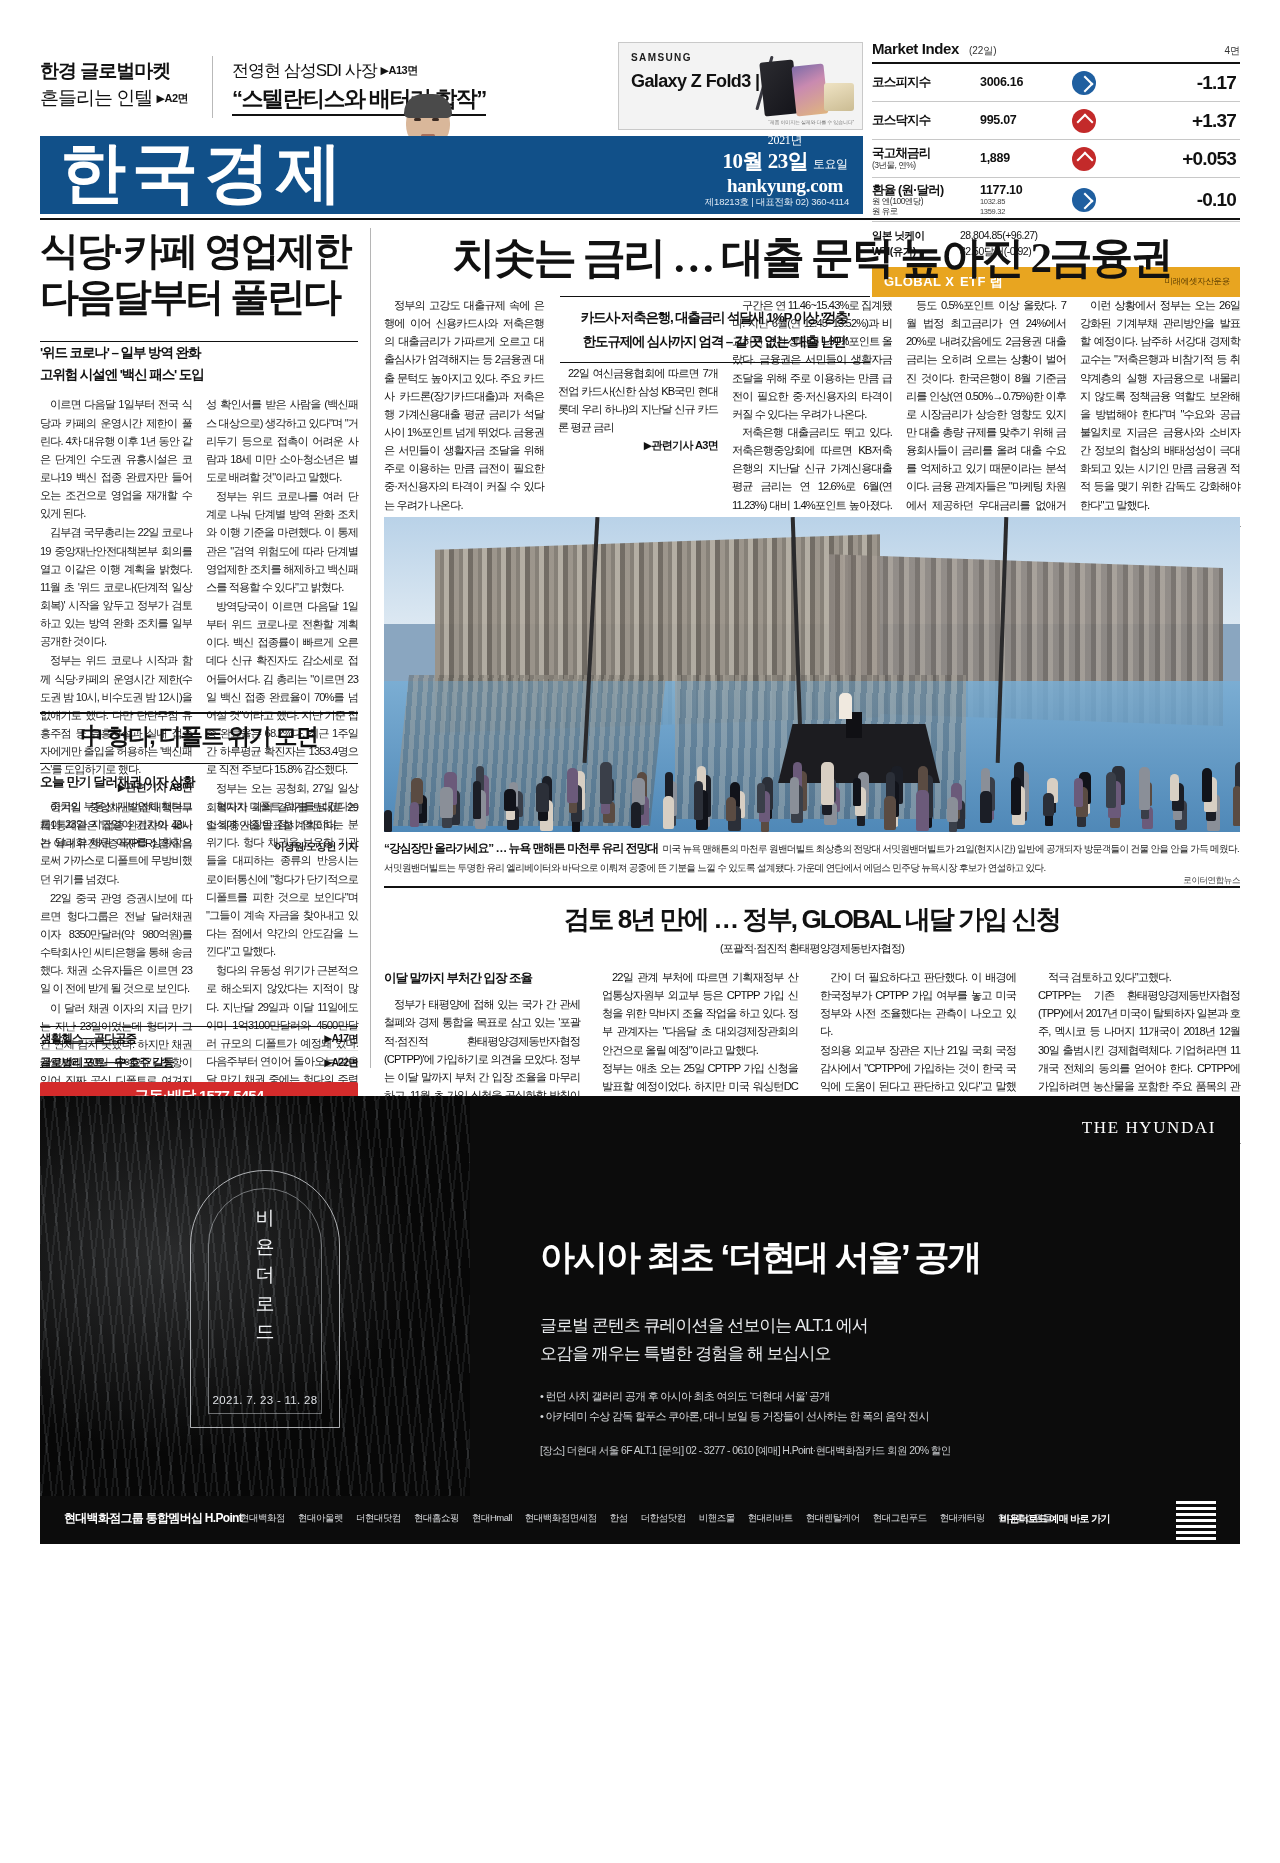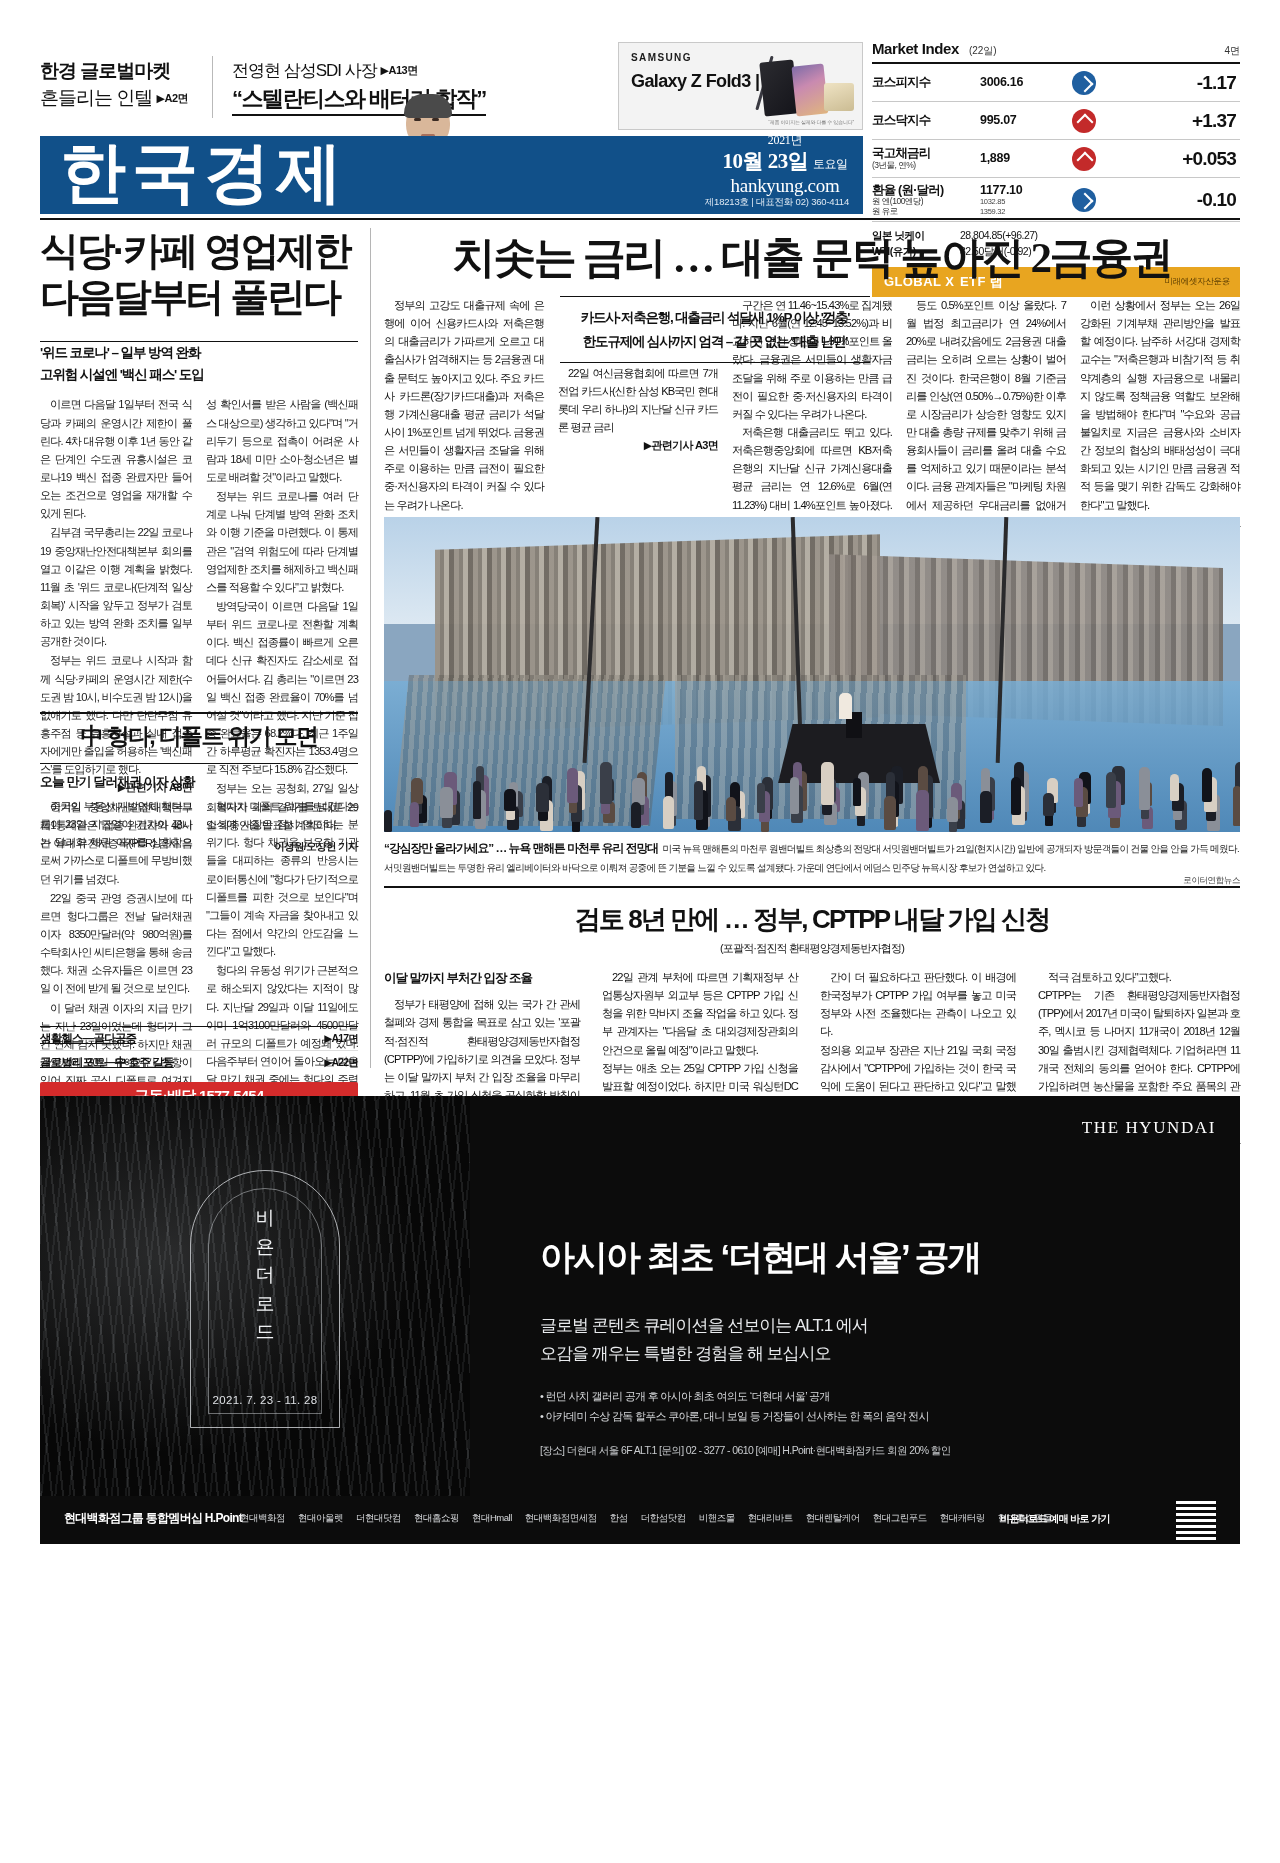--- a/index.html
+++ b/index.html
@@ -95,21 +95,21 @@
     font-size: 66px; font-weight: bold; color: #fff; letter-spacing: 6px;
     line-height: 82px;
   }
   .mh-issue {
     position: absolute; right: 14px; bottom: 5px; font-size: 9.5px; color: #dfe9f3; letter-spacing: -0.2px;
   }
   .mh-date { position: absolute; left: 700px; top: 132px; width: 170px; text-align: center; color: #fff; z-index: 5;}
   .mh-date .yr { font-family:"Liberation Serif", serif; font-size: 12px; letter-spacing: -0.3px; }
   .mh-date .md { font-family:"Liberation Serif", serif; font-size: 21px; font-weight: bold; letter-spacing: -0.5px; line-height: 1.2; }
   .mh-date .md .dow { font-size: 12px; font-weight: normal; }
-  .mh-date .url { font-family:"Liberation Serif", serif; font-size: 19px; font-weight: normal; letter-spacing: -0.3px; line-height: 1.25; }
+  .mh-date .url { font-family:"Liberation Serif", serif; font-size: 19px; font-weight: bold; letter-spacing: -0.3px; line-height: 1.25; }
 
   
   .hr-thick { position: absolute; background: #111; }
 
   
   .lead-left { position: absolute; left: 40px; top: 228px; width: 318px; }
   .lead-left h1 {
     font-size: 39px; font-weight: bold; letter-spacing: -2.6px; line-height: 1.17; color: #111;
   }
   .kicker {
@@ -604,21 +604,21 @@
   </div>
 
   <div class="caption">
     <span class="ct-lead">“강심장만 올라가세요” … 뉴욕 맨해튼 마천루 유리 전망대</span>
     <span class="ct-body">미국 뉴욕 맨해튼의 마천루 원밴더빌트 최상층의 전망대 서밋원밴더빌트가 21일(현지시간) 일반에 공개되자 방문객들이 건물 안을 안을 가득 메웠다. 서밋원밴더빌트는 투명한 유리 엘리베이터와 바닥으로 이뤄져 공중에 뜬 기분을 느낄 수 있도록 설계됐다. 가운데 연단에서 에덤스 민주당 뉴욕시장 후보가 연설하고 있다.</span>
     <div class="ct-credit">로이터연합뉴스</div>
   </div>
 
   <div class="cptpp">
     <div class="cp-hr"></div>
-    <h2>검토 8년 만에 … 정부, CPTPP 내달 가입 신청</h2>
+    <h2>검토 8년 만에 … 정부, GLOBAL 내달 가입 신청</h2>
     <div class="cp-sub">(포괄적·점진적 환태평양경제동반자협정)</div>
     <div class="cp-cols" style="height:180px">
       <div class="cpc cpc1">
         <div class="hd">이달 말까지 부처간 입장 조율</div>
         <p>정부가 태평양에 접해 있는 국가 간 관세 철폐와 경제 통합을 목표로 삼고 있는 '포괄적·점진적 환태평양경제동반자협정(CPTPP)'에 가입하기로 의견을 모았다. 정부는 이달 말까지 부처 간 입장 조율을 마무리하고, 11월 초 가입 신청을 공식화할 방침이다. 2013년 가입 검토에 들어간 지 8년 만이다.</p>
         <p class="relref" style="text-indent:0">▶관련기사 A4면</p>
       </div>
       <div class="cpc cpc2">
         <p style="white-space:pre-line">22일 관계 부처에 따르면 기획재정부 산업통상자원부 외교부 등은 CPTPP 가입 신청을 위한 막바지 조율 작업을 하고 있다. 정부 관계자는 "다음달 초 대외경제장관회의 안건으로 올릴 예정"이라고 말했다.
 정부는 애초 오는 25일 CPTPP 가입 신청을 발표할 예정이었다. 하지만 미국 워싱턴DC에서 열린 주요 20개국(G20) 재무장관회의 양자회담 결과를 반영할 시</p>

